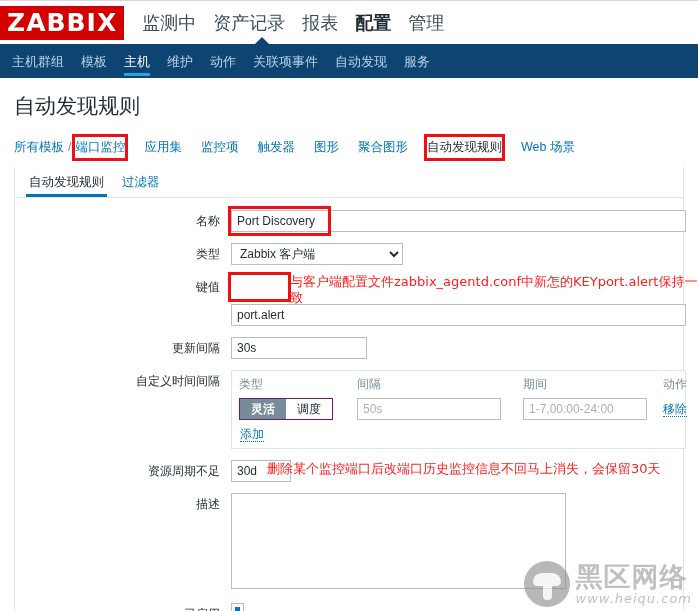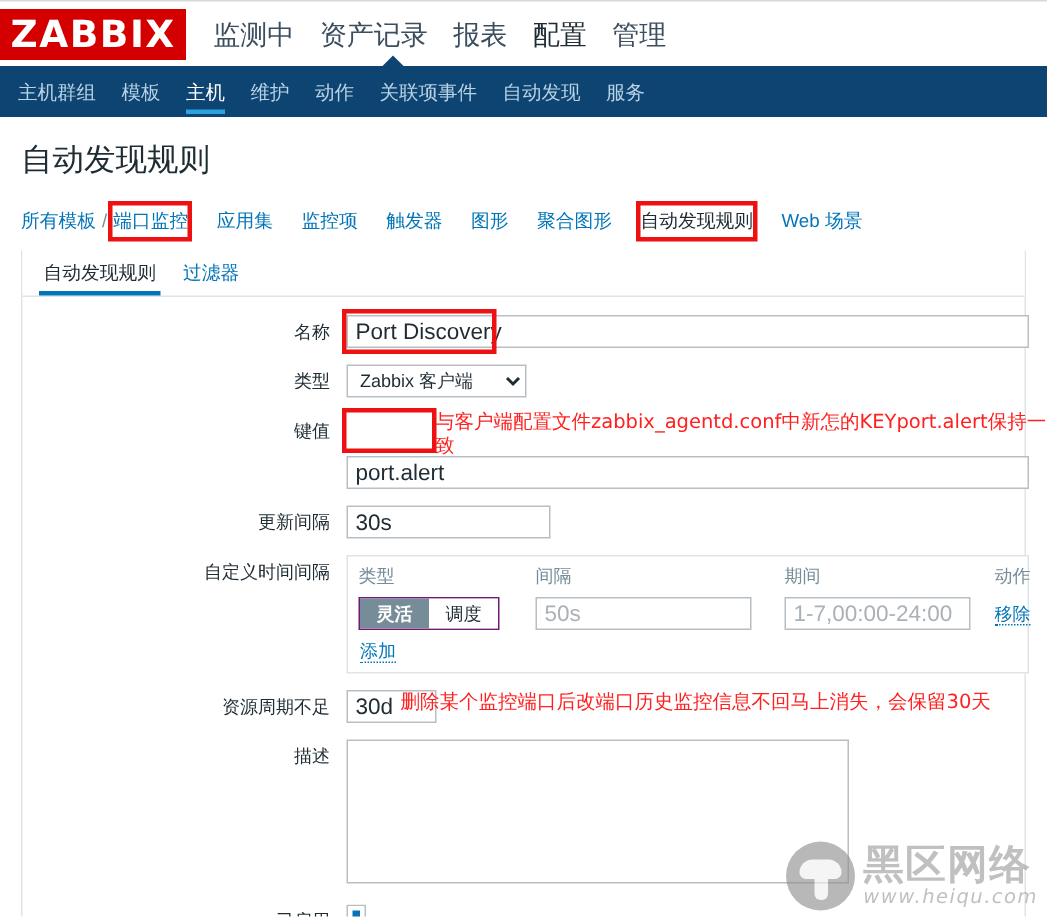--- a/index.html
+++ b/index.html
@@ -45,21 +45,21 @@
     align-items: center;
     gap: 17px;
     font-size: 18px;
     color: #3c4e5e;
   }
   .topmenu .item {
     cursor: pointer;
     white-space: nowrap;
   }
   .topmenu .item.active {
-    font-weight: normal;
+    font-weight: bold;
     color: #1f2c33;
   }
 
   
   .navbar {
     height: 34px;
     background: #0e4471;
     display: flex;
     align-items: center;
     padding-left: 12px;
@@ -200,21 +200,21 @@
     line-height: 22px;
     white-space: nowrap;
   }
   .ctl {
     position: relative;
     flex: 1;
   }
 
   input.txt, textarea.txt {
     font-family: "Liberation Sans", "DejaVu Sans", sans-serif;
-    font-size: 15px;
+    font-size: 12px;
     color: #1f2c33;
     border: 1px solid #b8bfc4;
     background: #ffffff;
     padding: 3px 5px;
     box-sizing: border-box;
     height: 22px;
     outline: none;
   }
   textarea.txt {
     height: auto;
@@ -229,21 +229,21 @@
   .w-mid  { width: 136px; }
   .w-short{ width: 60px; }
 
   select.sel {
     font-family: "Liberation Sans", "DejaVu Sans", sans-serif;
     font-size: 12px;
     color: #1f2c33;
     border: 1px solid #b8bfc4;
     background: #ffffff;
     height: 22px;
-    width: 120px;
+    width: 172px;
     padding: 2px 4px;
     box-sizing: border-box;
     outline: none;
   }
 
   
   .ci-box {
     border: 1px solid #dfe4e7;
     width: 455px;
     box-sizing: border-box;

